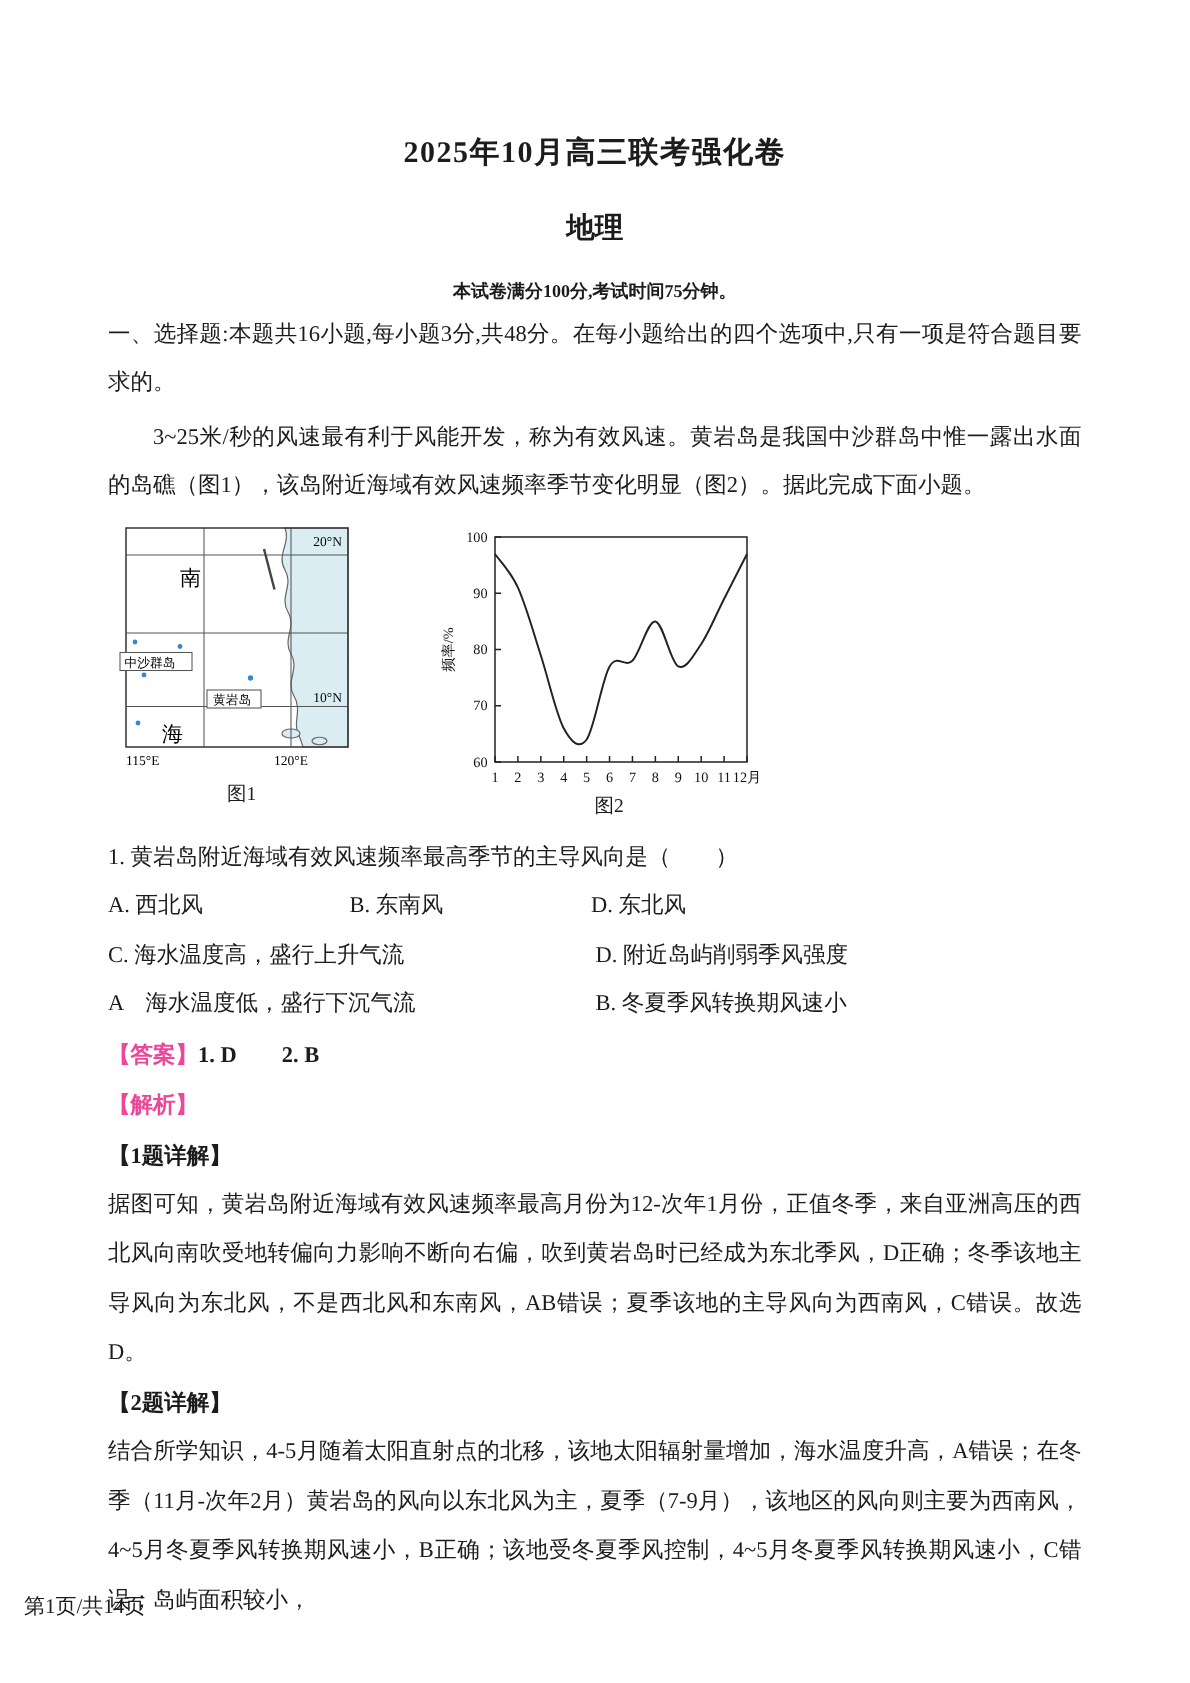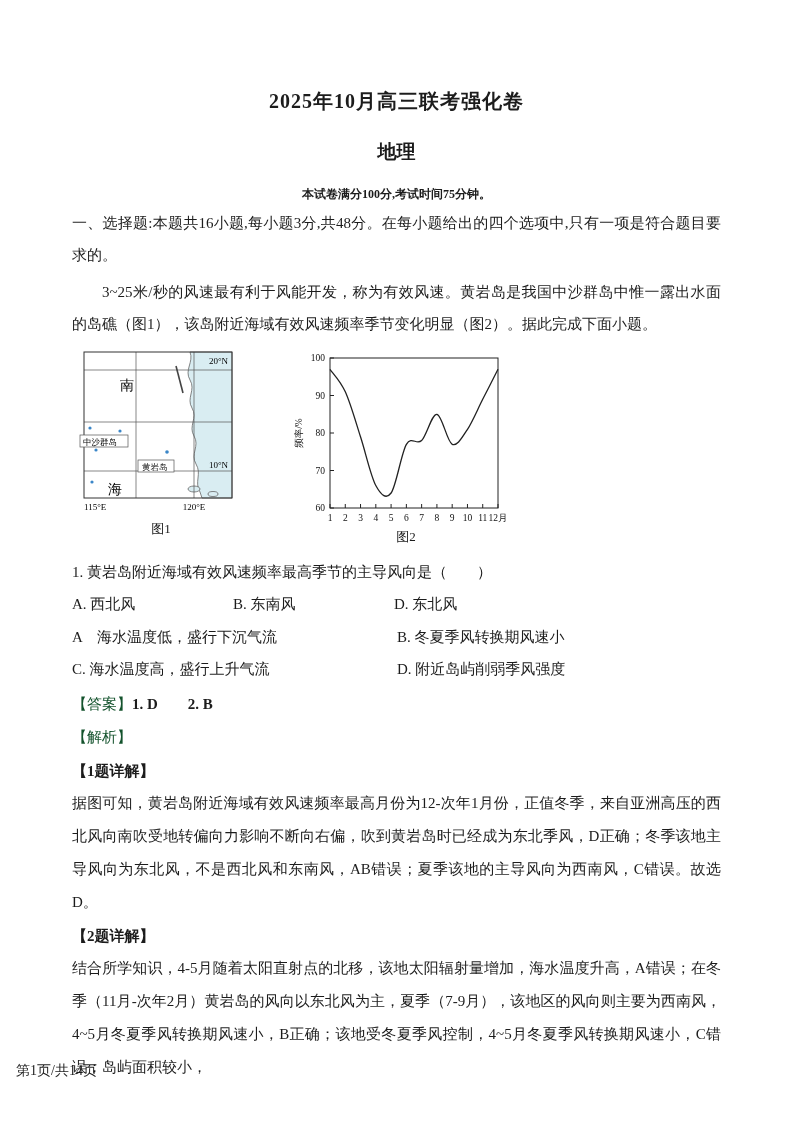--- a/index.html
+++ b/index.html
@@ -20,21 +20,21 @@
   .figure-caption { font-size:13px; margin-top:2px; }
   svg { font-family:"Liberation Serif","DejaVu Serif",serif; }
   .mapline { stroke:#333; stroke-width:1; fill:none; }
   .gridline { stroke:#555; stroke-width:0.7; }
   .question { margin-top:10px; line-height:2.15; }
   .opt-row { display:flex; line-height:2.15; }
   .opt-q1 { width:161px; }
   .opt-q1:last-child { width:auto; }
   .opt-wide { width:325px; }
   .answer-line { margin-top:3px; line-height:2.15; font-weight:bold; }
-  .bracket-teal { color:#14532d; font-weight:normal; }
+  .bracket-teal { color:#ec4899; font-weight:bold; }
   .analysis-line { margin-top:1px; line-height:2.15; }
   .detail-title { margin-top:1px; line-height:2.15; font-weight:bold; }
   .detail-text { line-height:2.2; text-align:justify; }
   .page-footer {
     position:absolute; left:16px; right:0; bottom:42px;
     text-align:left; font-size:14px;
   }
 </style>
 </head>
 <body>
@@ -142,26 +142,26 @@
   </div>
 
   <p class="question">1. 黄岩岛附近海域有效风速频率最高季节的主导风向是（　　）</p>
   <div class="opt-row">
     <span class="opt-q1">A. 西北风</span>
     <span class="opt-q1">B. 东南风</span>
     <span class="opt-q1">D. 东北风</span>
   </div>
 
   <div class="opt-row">
+    <span class="opt-wide">C. 海水温度高，盛行上升气流</span>
+    <span>D. 附近岛屿削弱季风强度</span>
+  </div>
+  <div class="opt-row">
     <span class="opt-wide">A　海水温度低，盛行下沉气流</span>
     <span>B. 冬夏季风转换期风速小</span>
-  </div>
-  <div class="opt-row">
-    <span class="opt-wide">C. 海水温度高，盛行上升气流</span>
-    <span>D. 附近岛屿削弱季风强度</span>
   </div>
 
   <p class="answer-line">
     <span class="bracket-teal">【答案】</span><span>1. D　　2. B</span>
   </p>
 
   <p class="analysis-line">
     <span class="bracket-teal">【解析】</span>
   </p>
 

